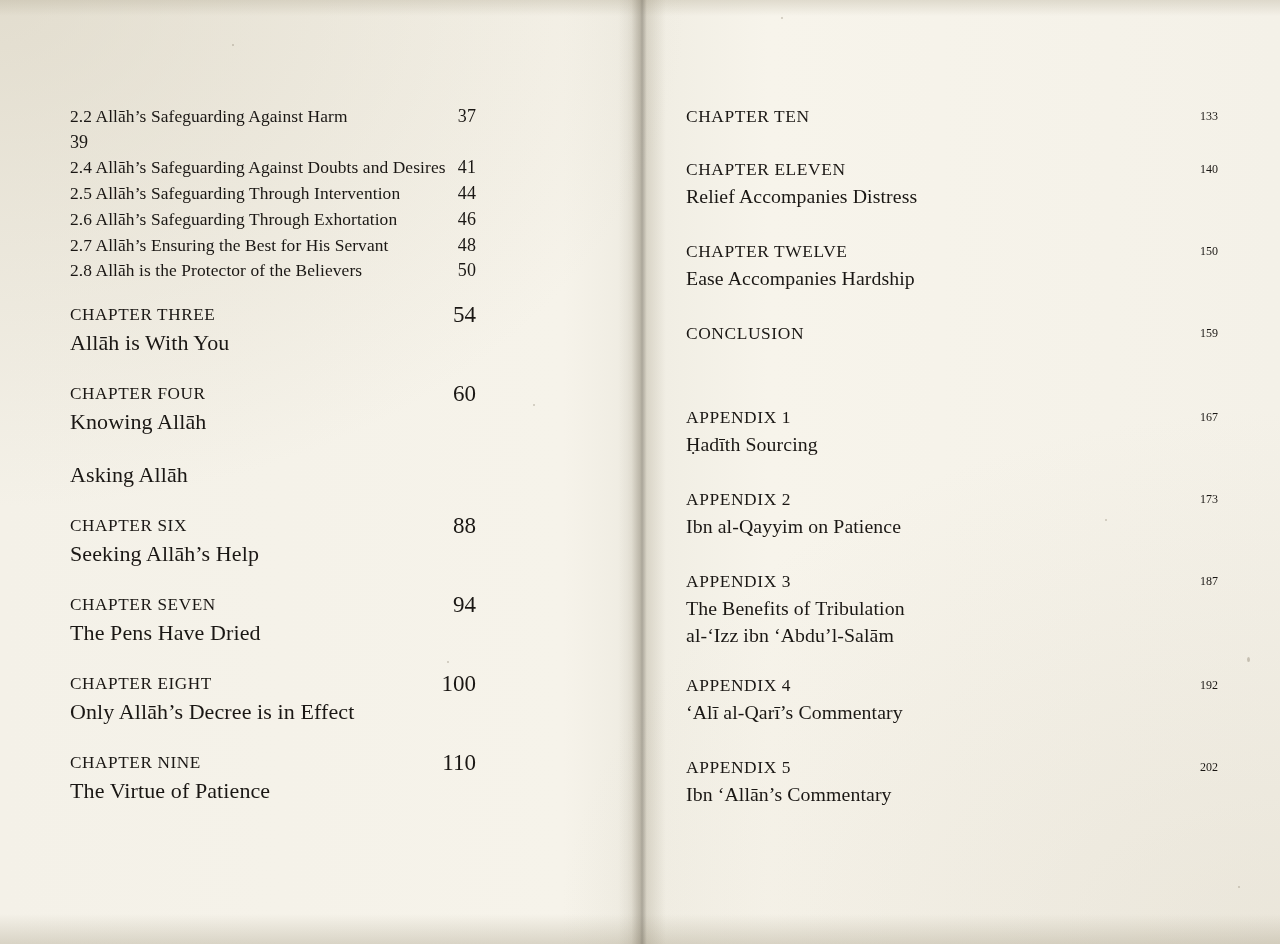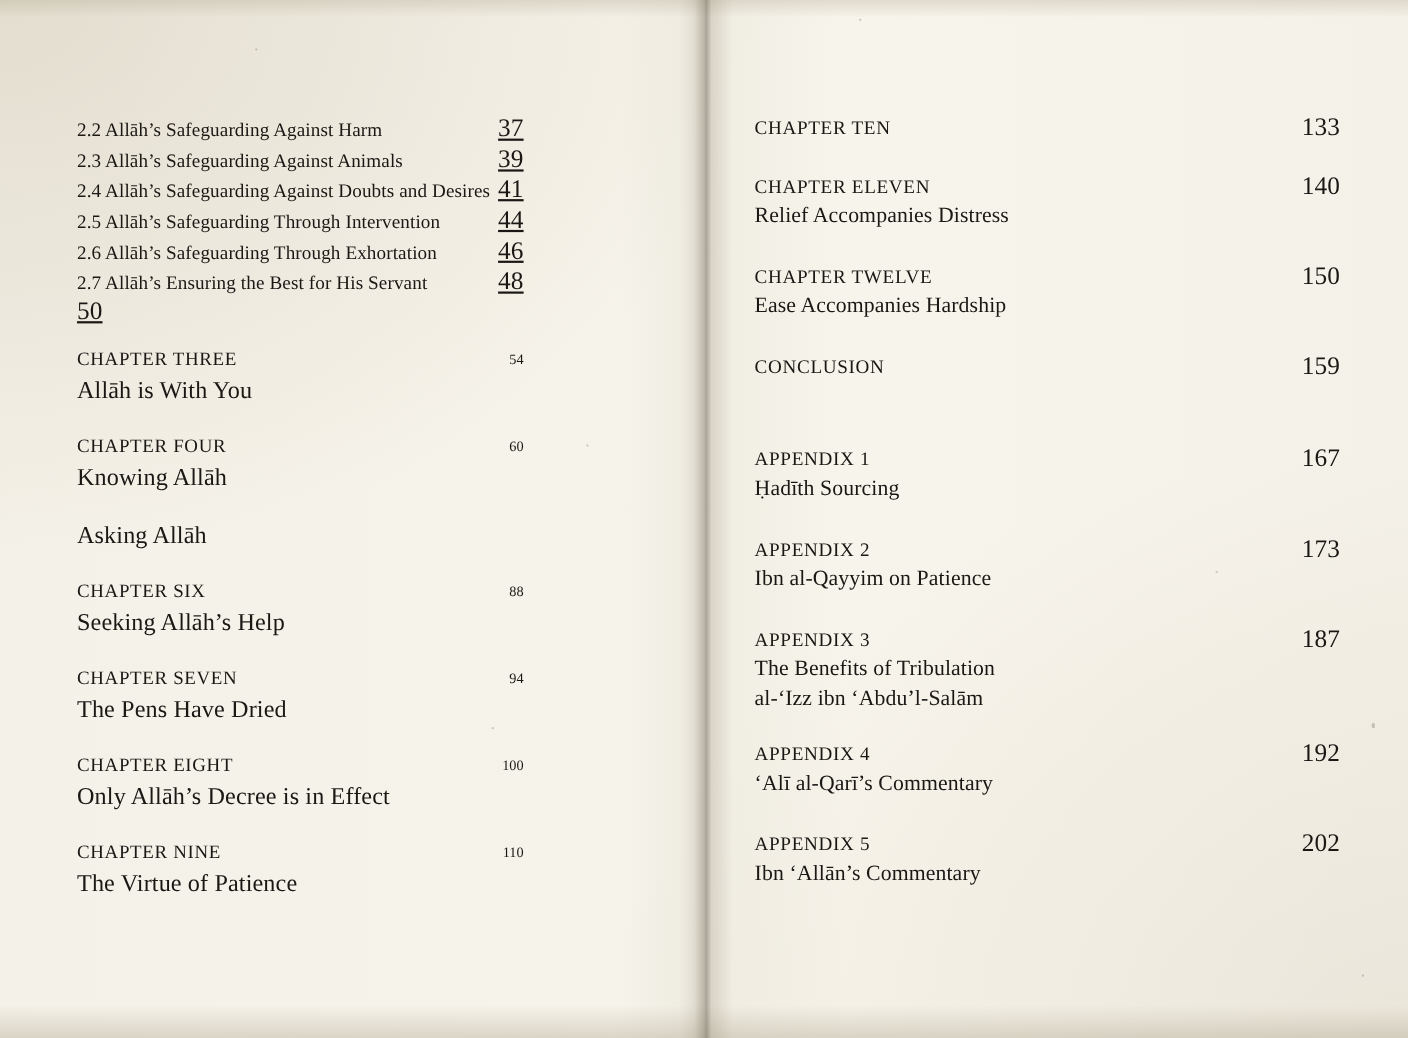--- a/index.html
+++ b/index.html
@@ -74,56 +74,56 @@
   
   .sub-entry {
     display: flex;
     align-items: baseline;
     justify-content: space-between;
     font-size: 17.4px;
     line-height: 25.7px;
     letter-spacing: 0.1px;
   }
   .sub-entry .t { white-space: nowrap; }
-  .sub-entry .p { font-size: 23px; padding-right: 14px; text-decoration: underline; }
+  .sub-entry .p { font-size: 18px; padding-right: 14px; }
 
   .gap-after-subs { height: 19px; }
 
   
   .chapter {
     margin-bottom: 26px;
   }
   .chapter-head {
     display: flex;
     align-items: center;
     justify-content: space-between;
   }
   .chapter-head .label {
     font-size: 17.2px;
     letter-spacing: 0.6px;
     line-height: 24px;
   }
   .chapter-head .page-no {
-    font-size: 13px;
+    font-size: 23px;
     line-height: 24px;
   }
   .chapter-title {
     font-size: 22px;
     line-height: 27px;
     margin-top: 2px;
     letter-spacing: 0.1px;
   }
   .chapter-title.second-line {
     margin-top: 0;
   }
 
   
   .page-right .chapter { margin-bottom: 29px; }
   .page-right .chapter-head .label { font-size: 17.4px; }
-  .page-right .chapter-head .page-no { font-size: 23px; padding-right: 2px; }
+  .page-right .chapter-head .page-no { font-size: 12px; padding-right: 2px; }
   .page-right .chapter-title { font-size: 19.8px; }
   .page-right .chapter.tight { margin-bottom: 24px; }
   .page-right .chapter.conclusion { margin-bottom: 60px; }
 
   .left-col-pageno { padding-right: 14px; }
 </style>
 </head>
 <body>
 
 <div class="book">
@@ -140,40 +140,40 @@
   <div class="speck" style="left:1238px;top:886px;width:2px;height:2px;"></div>
 
   <div class="page page-left">
 
     <ul class="toc-list">
       <li class="sub-entry">
         <span class="t">2.2 Allāh’s Safeguarding Against Harm</span>
         <span class="p">37</span>
       </li>
       <li class="sub-entry">
-        <span class="t">2.3 Allāh’s Safeguarding Against Animals</span>
         <span class="p">39</span>
       </li>
       <li class="sub-entry">
         <span class="t">2.4 Allāh’s Safeguarding Against Doubts and Desires</span>
         <span class="p">41</span>
       </li>
       <li class="sub-entry">
         <span class="t">2.5 Allāh’s Safeguarding Through Intervention</span>
         <span class="p">44</span>
       </li>
       <li class="sub-entry">
         <span class="t">2.6 Allāh’s Safeguarding Through Exhortation</span>
         <span class="p">46</span>
       </li>
       <li class="sub-entry">
         <span class="t">2.7 Allāh’s Ensuring the Best for His Servant</span>
         <span class="p">48</span>
       </li>
       <li class="sub-entry">
+        <span class="t">2.8 Allāh is the Protector of the Believers</span>
         <span class="p">50</span>
       </li>
     </ul>
 
     <div class="gap-after-subs"></div>
 
     <div class="chapter">
       <div class="chapter-head">
         <span class="label">CHAPTER THREE</span>
         <span class="page-no left-col-pageno">54</span>

